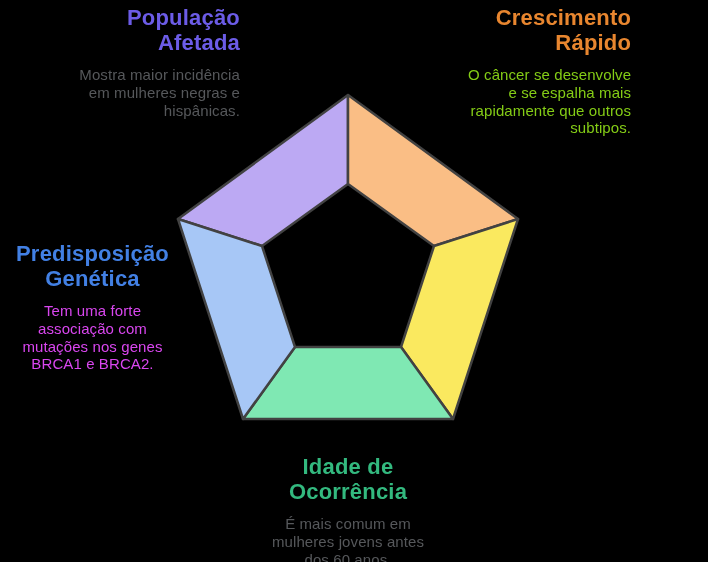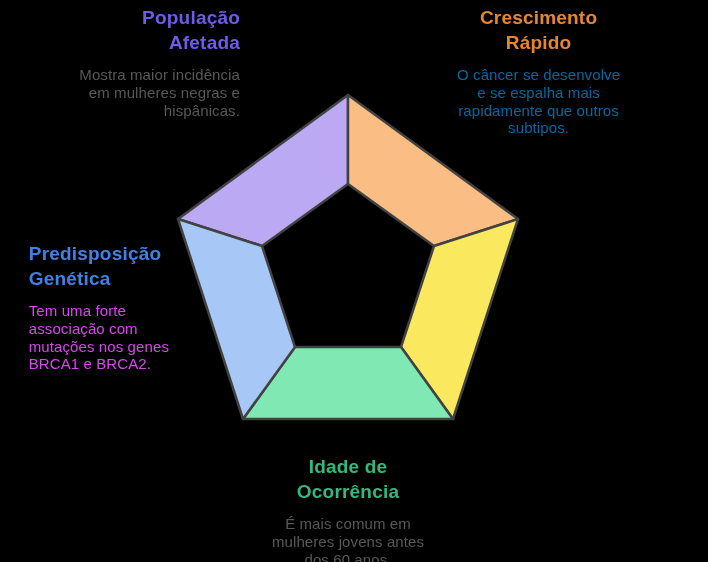--- a/index.html
+++ b/index.html
@@ -8,33 +8,33 @@
     background: #000000;
     font-family: "Liberation Sans", "DejaVu Sans", sans-serif;
     overflow: hidden;
   }
   .canvas { position: relative; width: 708px; height: 562px; }
   .pentagon-svg { position: absolute; left: 0; top: 0; width: 708px; height: 562px; }
   .pentagon-svg polygon { stroke-linejoin: round; }
   .label { position: absolute; }
   .label .title {
     margin: 0 0 11px 0;
-    font-size: 19px; line-height: 25px; font-weight: 700;
+    font-size: 22px; line-height: 25px; font-weight: 700;
     white-space: pre-line; letter-spacing: 0.2px;
   }
   .label .body {
     margin: 0;
     font-size: 15px; line-height: 17.8px; font-weight: 400;
     white-space: pre-line; letter-spacing: 0.1px;
   }
   .pos-populacao   { top: 5px;   right: 468px; text-align: right; }
-  .pos-crescimento { top: 5px;   left: 457px;  text-align: center; }
+  .pos-crescimento { top: 5px;   left: 468px;  text-align: right; }
   .pos-agressividade { top: 264px; left: 531px; text-align: left; }
   .pos-idade       { top: 454px; left: 348px; transform: translateX(-50%); text-align: center; }
-  .pos-predisposicao { top: 241px; right: 539px; text-align: left; }
+  .pos-predisposicao { top: 241px; right: 539px; text-align: center; }
 </style>
 </head>
 <body>
 
 <div class="canvas">
 
   <svg class="pentagon-svg" viewBox="0 0 708 562" aria-hidden="true">
 
     <polygon stroke-width="2.5" points="348,95 348,184 262,246 178,219" fill="#BCA9F3" stroke="#424242"></polygon>
 
@@ -51,21 +51,21 @@
     <h2 class="title" style="color: rgb(108, 92, 231);">População
 Afetada</h2>
     <p class="body" style="color: rgb(86, 88, 91);">Mostra maior incidência
 em mulheres negras e
 hispânicas.</p>
   </div>
 
   <div class="label pos-crescimento">
     <h2 class="title" style="color: rgb(232, 134, 47);">Crescimento
 Rápido</h2>
-    <p class="body" style="color: #0369a1;">O câncer se desenvolve
+    <p class="body" style="color: #84cc16;">O câncer se desenvolve
 e se espalha mais
 rapidamente que outros
 subtipos.</p>
   </div>
 
 
   <div class="label pos-idade">
     <h2 class="title" style="color: rgb(51, 185, 127);">Idade de
 Ocorrência</h2>
     <p class="body" style="color: rgb(86, 88, 91);">É mais comum em

